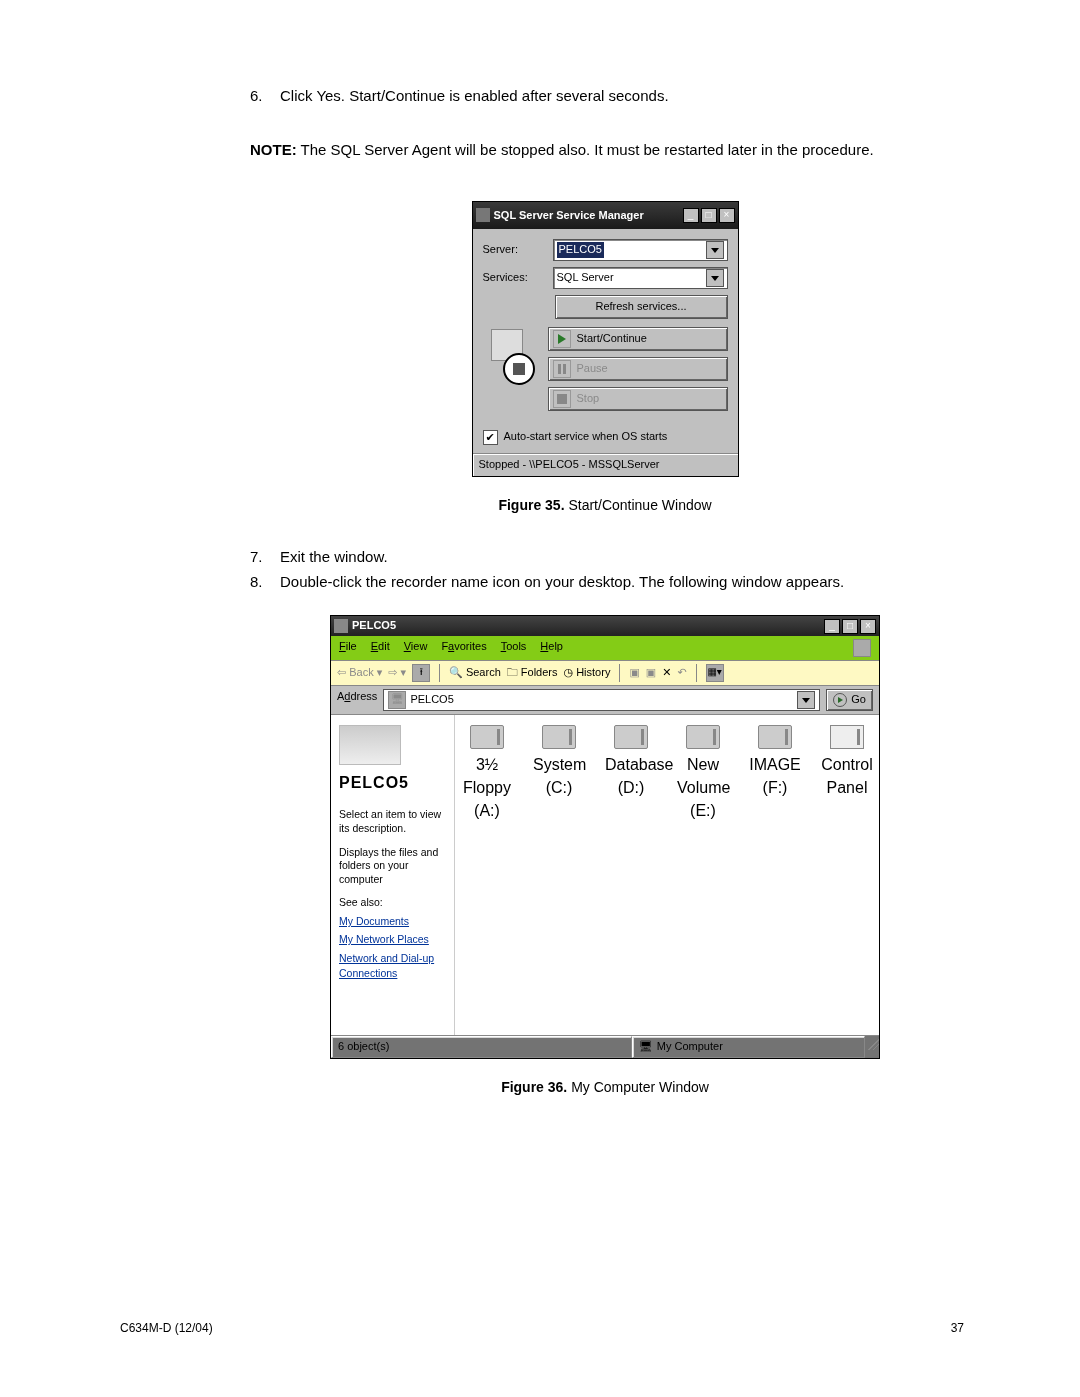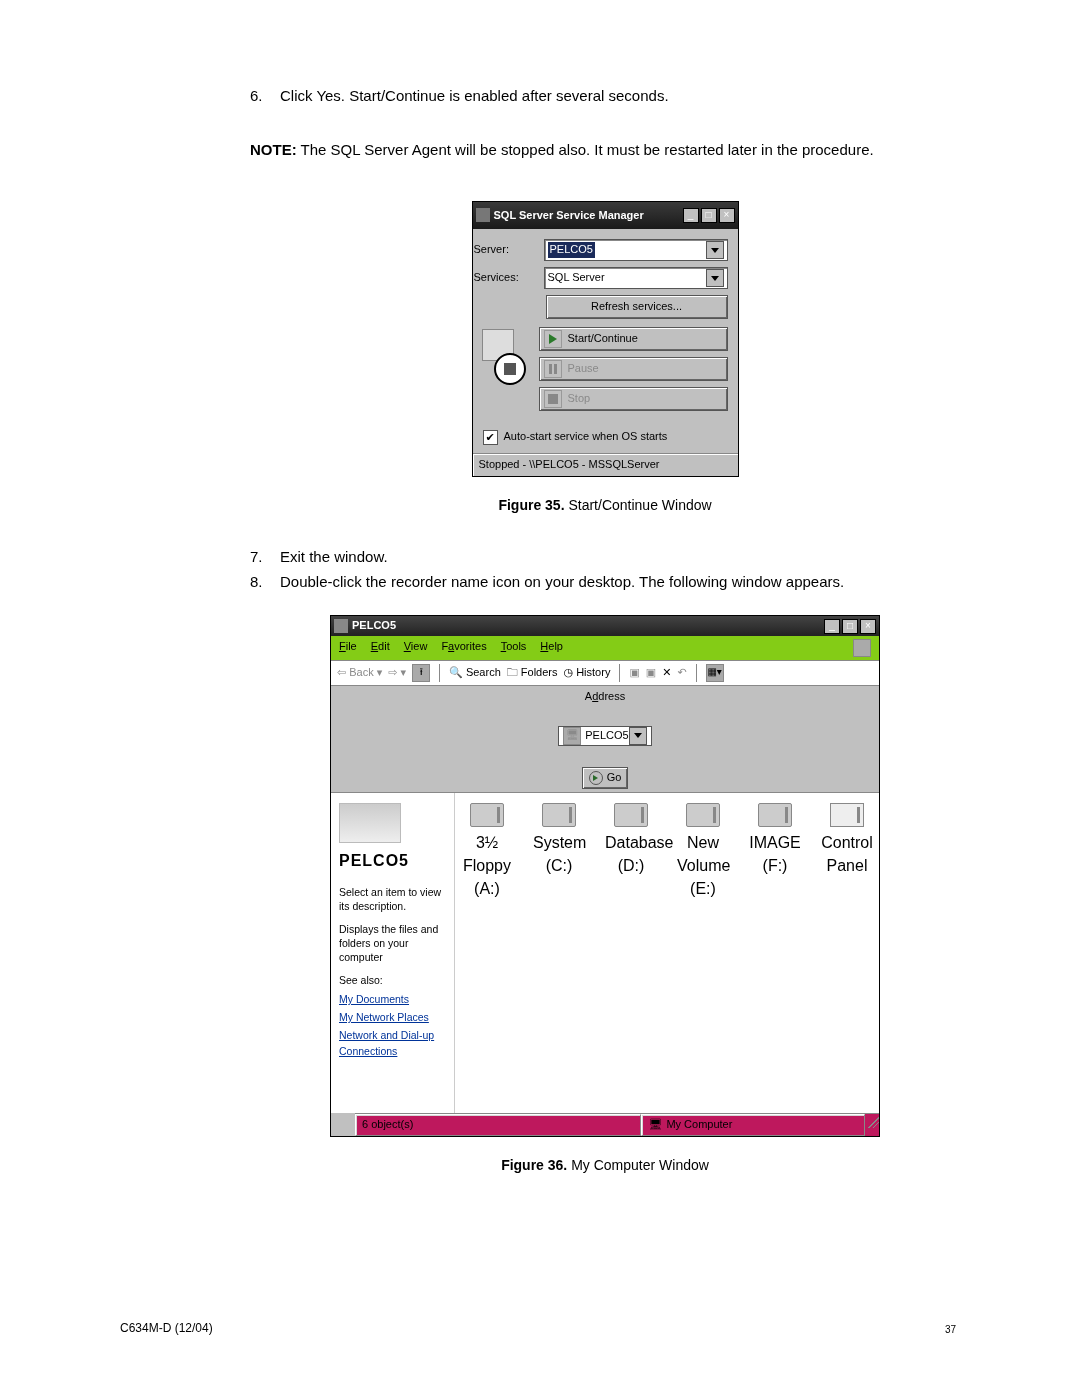--- a/index.html
+++ b/index.html
@@ -61,21 +61,21 @@
     position: relative;
   }
   .titlebar .ttext { font-weight: bold; flex: 1; font-size: 11px; }
   .tbar-btns { display: flex; gap: 2px; }
   .tbar-btn {
     width: 14px; height: 13px;
     background: #c0c0c0;
     border: 1px solid #000;
     font-size: 10px; line-height: 11px; text-align: center;
   }
-  .sql-body { padding: 10px 10px 6px 1px; }
+  .sql-body { padding: 10px 10px 6px 10px; }
   .sql-row { display: flex; align-items: center; margin-bottom: 6px; }
   .sql-label { width: 70px; color: #fff; color:#000; }
   .sql-label.white { color:#000; }
   .sql-select {
     flex: 1; height: 20px;
     display: flex; align-items: center;
     background: #fff; border: 1px solid #555;
     box-shadow: inset 1px 1px 0 #888;
     padding: 0 3px; justify-content: space-between;
   }
@@ -170,32 +170,32 @@
   }
   .ex-title .etxt { flex:1; font-weight:bold; }
   .ex-menu {
     display:flex; gap:14px; padding:3px 8px;
     background:#84cc16; border-bottom:1px solid #888;
   }
   .ex-menu span u { text-decoration: underline; }
   .ex-toolbar {
     display:flex; align-items:center; gap:6px;
     padding:3px 6px; border-bottom:1px solid #888;
-    background:#ffffff;
+    background:#fef9c3;
   }
   .ex-tool { color:#8a8a8a; }
   .ex-tool.on { color:#000; }
   .ex-tool.icon {
     width:16px;height:16px;border:1px solid #888;
     background:#aaa;font-size:10px;line-height:14px;text-align:center;
   }
   .tb-sep { width:1px;height:18px;background:#888;margin:0 3px; }
   .ex-addr {
-    display:flex; align-items:center; gap:21px;
-    padding:3px 6px; border-bottom:1px solid #888;flex-direction:column;
+    display:flex; gap:6px;
+    padding:3px 6px; border-bottom:1px solid #888;
   }
   .ex-addr .addr-box {
     flex:1; display:flex; align-items:center; justify-content:space-between;
     background:#fff; border:1px solid #555; height:20px; padding:0 4px;
   }
   .go-btn {
     height:20px; padding:0 6px; display:flex;align-items:center;
     border:1px solid #555; background:#c0c0c0;
     box-shadow: inset 1px 1px 0 #fff, inset -1px -1px 0 #666;
   }
@@ -231,41 +231,40 @@
     position:relative;
   }
   .ficon .dglyph::after{
     content:"";position:absolute;right:3px;top:3px;bottom:3px;width:3px;background:#888;
   }
   .ficon.cp .dglyph {
     background:#eee;border:1px solid #888;border-radius:0;
   }
   .ex-status {
     display:flex; border-top:1px solid #888;
-    background:#be185d;
-    margin-left:24px;
+    background:#737373;
   }
   .ex-status .cell {
     flex:1; padding:2px 6px; font-size:11px;
     border:1px solid #fff; border-right-color:#888; border-bottom-color:#888;
     box-shadow: inset 1px 1px 0 #d8d8d8;
     display:flex;align-items:center;gap:4px;
   }
   .resize {
     width:14px;height:14px;background:
       linear-gradient(135deg,transparent 60%,#888 60%,#888 65%,transparent 65%,
                       transparent 75%,#888 75%,#888 80%,transparent 80%);
   }
 
   
   .footer-left {
     position:absolute; left:120px; bottom:60px; font-size:12px;
   }
   .footer-right {
-    position:absolute; right:124px; bottom:60px; font-size:10px;
+    position:absolute; right:116px; bottom:60px; font-size:12px;
   }
 </style>
 </head>
 <body>
 
 <div class="page">
 
   <div class="ol-item">
     <span class="ol-num">6.</span>
     <span>Click Yes. Start/Continue is enabled after several seconds.</span>

